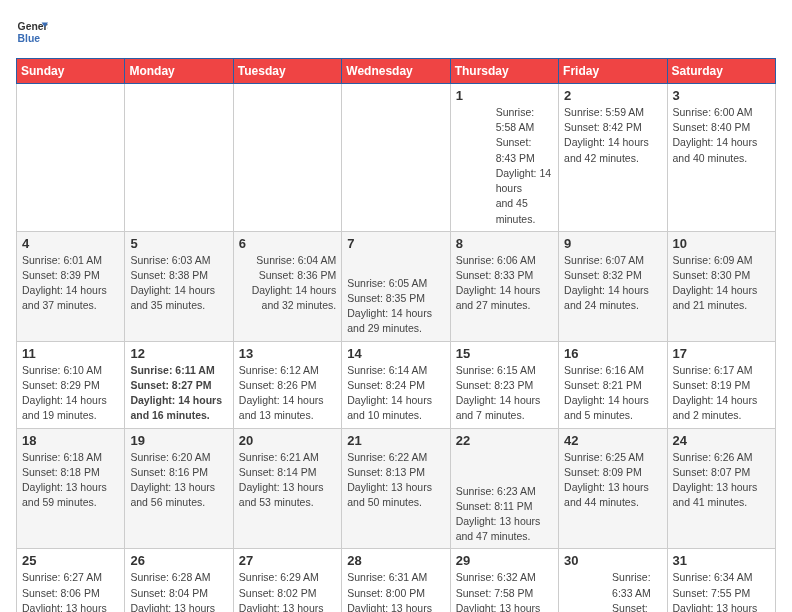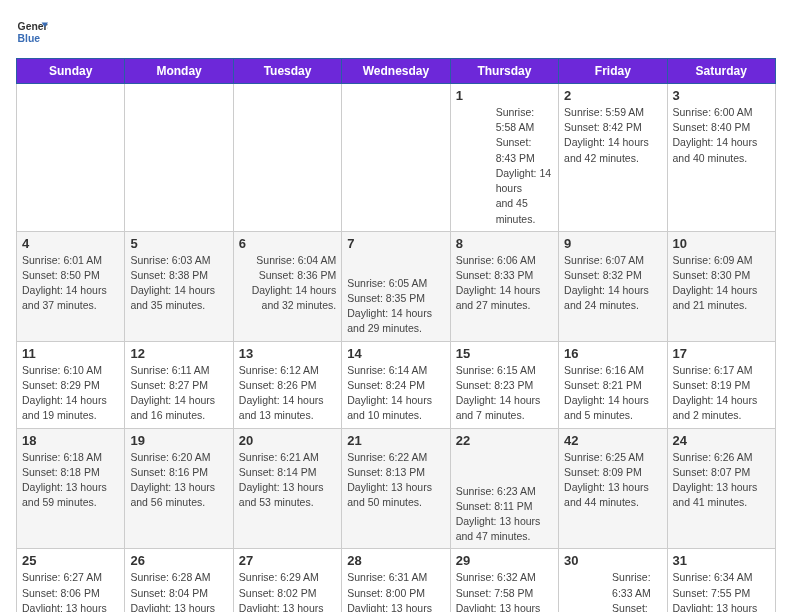--- a/index.html
+++ b/index.html
@@ -36,24 +36,24 @@
     .subtitle {
       font-size: 15px;
       color: #555;
     }
     .calendar {
       width: 100%;
       border-collapse: collapse;
       font-size: 10.5px;
     }
     .calendar thead th {
-      background: #6d28d9;
+      background: #ef4444;
       color: #fff;
       padding: 5px 4px;
-      text-align: center;
+      text-align: left;
       font-size: 12px;
       border: 1px solid #2a5da5;
     }
     .calendar tbody td {
       border: 1px solid #ccc;
       vertical-align: top;
       padding: 4px 5px;
       width: calc(100% / 7);
       min-height: 80px;
       background: #fff;
@@ -130,21 +130,21 @@
           <div class="day-detail" style="white-space: pre-line;">Sunrise: 6:00 AM
 Sunset: 8:40 PM
 Daylight: 14 hours
 and 40 minutes.</div>
         </td>
       </tr>
       <tr>
         <td>
           <span class="day-num">4</span>
           <div class="day-detail" style="white-space: pre-line;">Sunrise: 6:01 AM
-Sunset: 8:50 PM
+Sunset: 8:39 PM
 Daylight: 14 hours
 and 37 minutes.</div>
         </td>
         <td>
           <span class="day-num">5</span>
           <div class="day-detail" style="white-space: pre-line;">Sunrise: 6:03 AM
 Sunset: 8:38 PM
 Daylight: 14 hours
 and 35 minutes.</div>
         </td>
@@ -187,21 +187,21 @@
       <tr>
         <td>
           <span class="day-num">11</span>
           <div class="day-detail" style="white-space: pre-line;">Sunrise: 6:10 AM
 Sunset: 8:29 PM
 Daylight: 14 hours
 and 19 minutes.</div>
         </td>
         <td>
           <span class="day-num">12</span>
-          <div class="day-detail" style="white-space: pre-line;">Sunrise: 6:11 AM
+          <div class="day-detail" style="white-space: pre-line; font-weight: bold;">Sunrise: 6:11 AM
 Sunset: 8:27 PM
 Daylight: 14 hours
 and 16 minutes.</div>
         </td>
         <td>
           <span class="day-num">13</span>
           <div class="day-detail" style="white-space: pre-line;">Sunrise: 6:12 AM
 Sunset: 8:26 PM
 Daylight: 14 hours
 and 13 minutes.</div>

